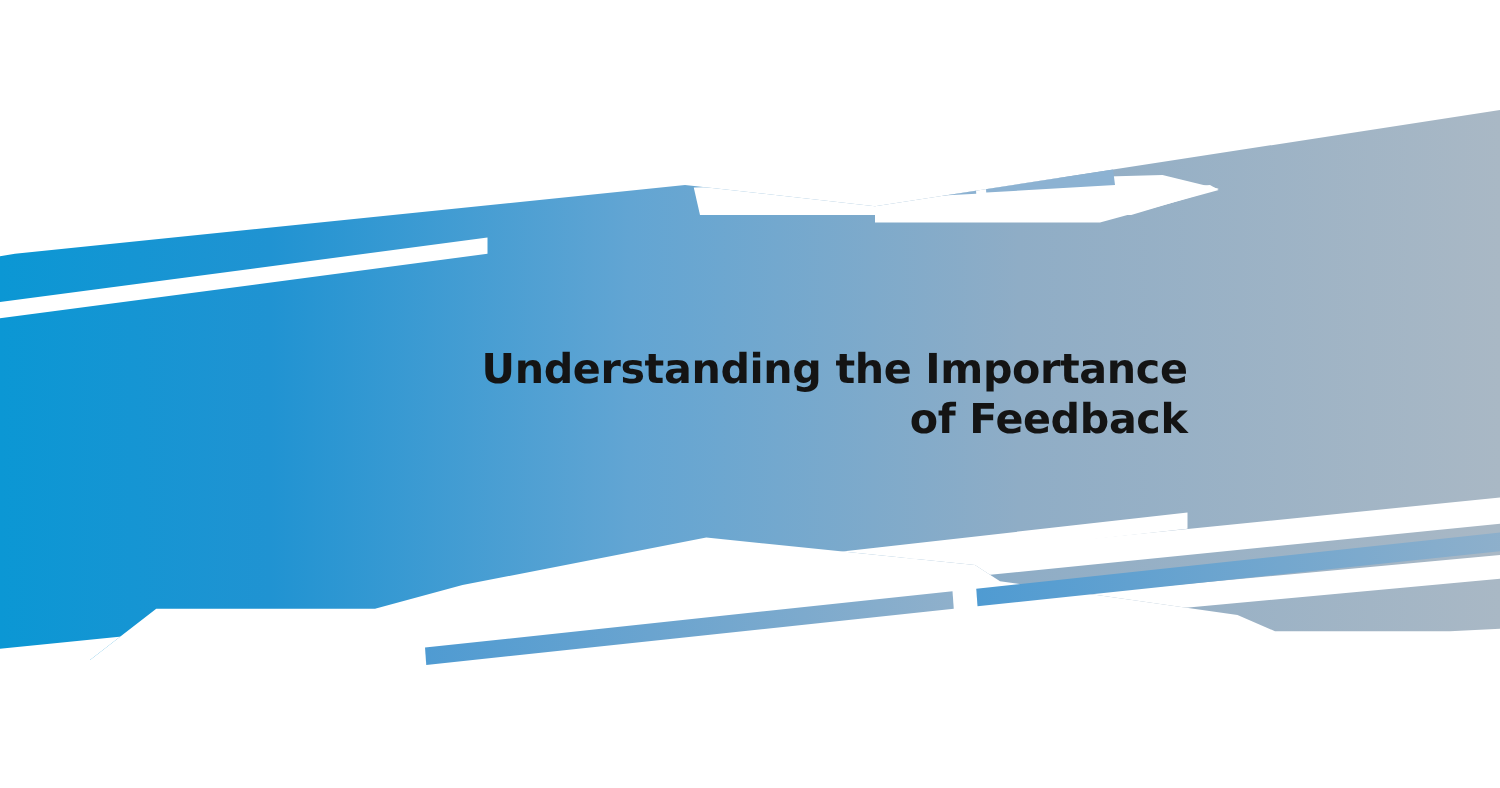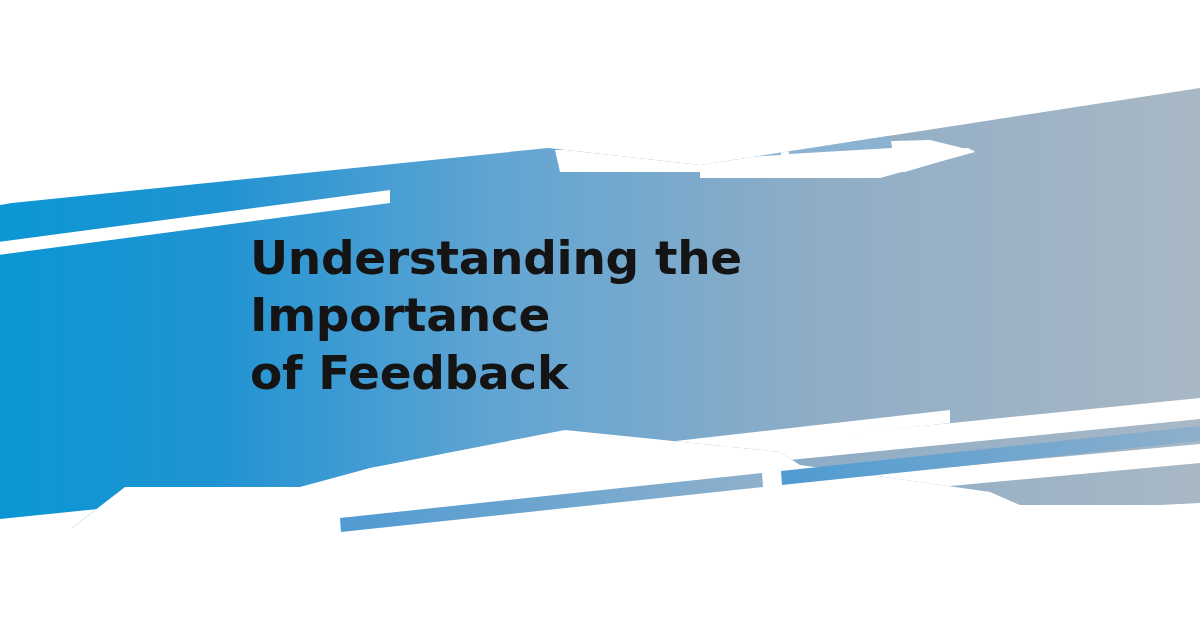--- a/index.html
+++ b/index.html
@@ -34,24 +34,24 @@
     width: 1200px;
     height: 630px;
     display: flex;
     align-items: center;
     justify-content: center;
     pointer-events: none;
   }
   #banner-title {
     margin: 0;
     width: 700px;
-    text-align: left;
+    text-align: right;
     font-family: "DejaVu Sans", "Liberation Sans", sans-serif;
     font-weight: bold;
-    font-size: 47px;
+    font-size: 33px;
     line-height: 1.22;
     letter-spacing: -0.3px;
     color: #141414;
     white-space: pre-line;
   }
 </style>
 </head>
 <body>
 
 <div id="banner">

